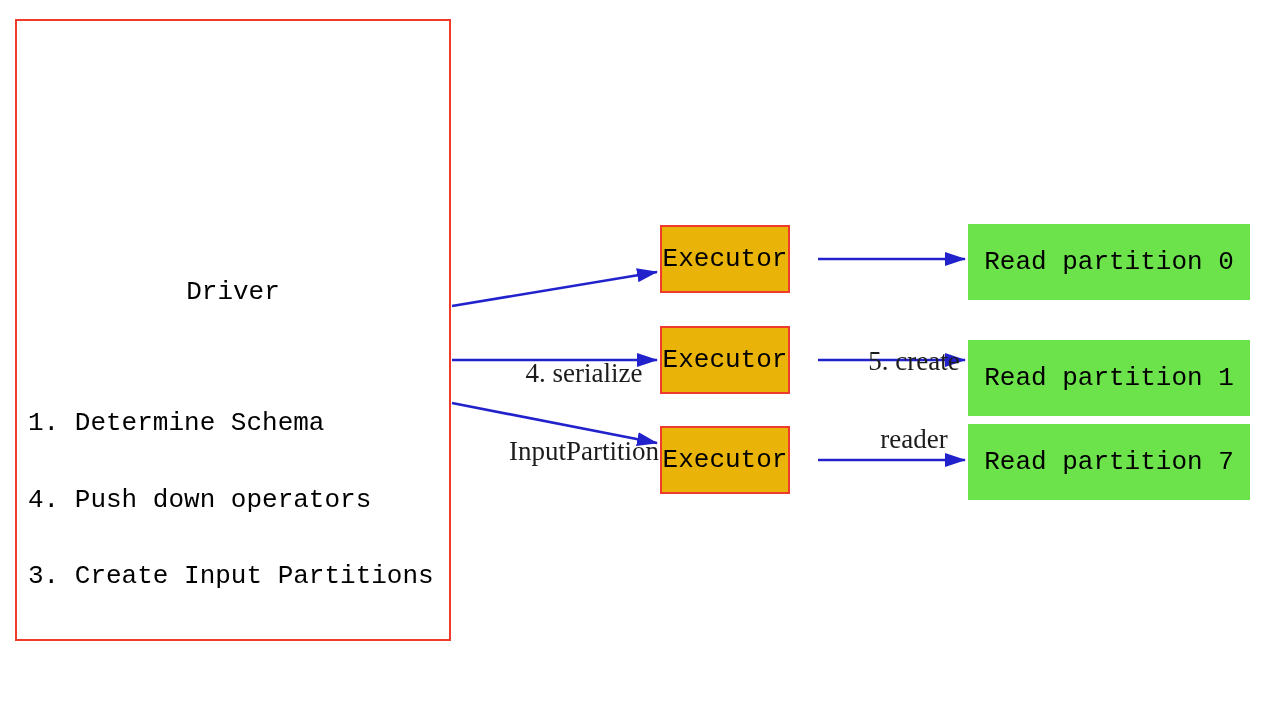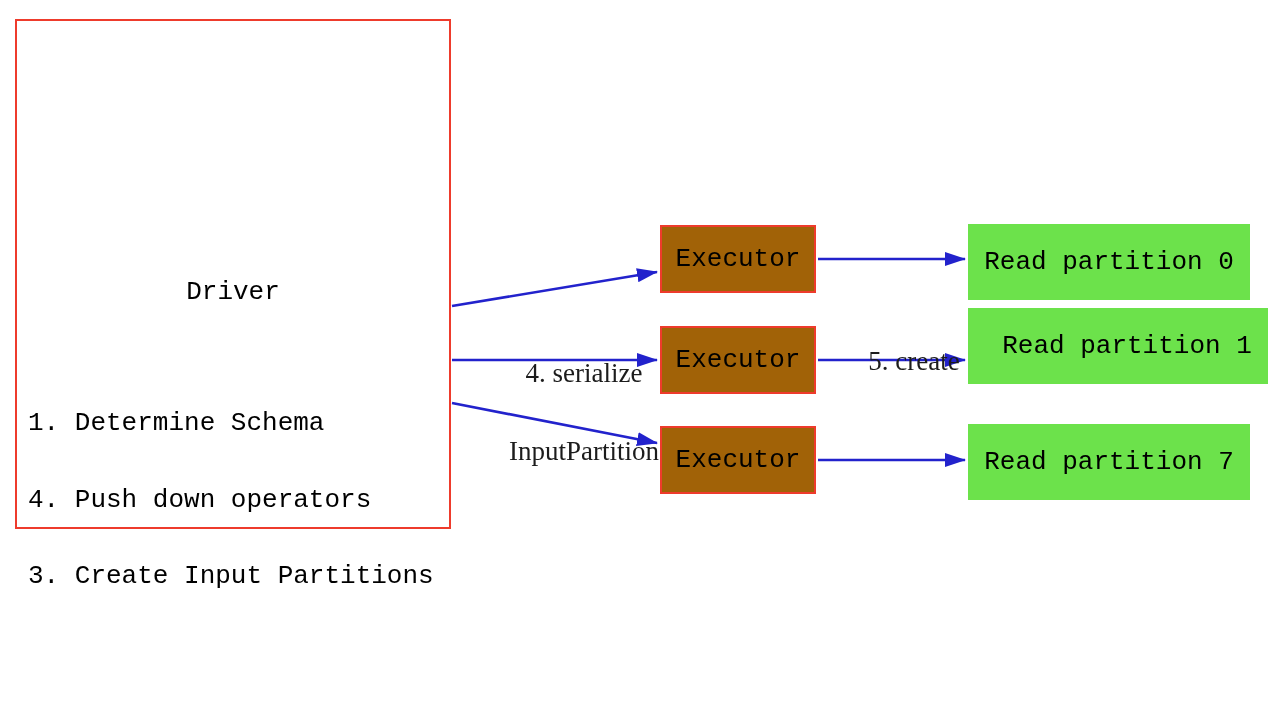--- a/index.html
+++ b/index.html
@@ -29,21 +29,21 @@
     stroke-width: 2.6;
   }
   .arrowhead-shape {
     fill: var(--arrow-blue, #2222cc);
   }
   .driver-box {
     position: absolute;
     left: 15px;
     top: 19px;
     width: 436px;
-    height: 510px;
+    height: 622px;
     box-sizing: border-box;
     border: 2px solid var(--box-border-red, #ee3b2c);
     background: #ffffff;
   }
   .driver-title {
     position: absolute;
     left: 0;
     right: 0;
     top: 257px;
     text-align: center;
@@ -55,25 +55,25 @@
     position: absolute;
     left: 11px;
     top: 339px;
     font-size: 26px;
     line-height: 25.5px;
     white-space: pre;
   }
   .executor {
     position: absolute;
     left: 660px;
-    width: 156px;
+    width: 130px;
     height: 68px;
     box-sizing: border-box;
     border: 2px solid var(--box-border-red, #ee3b2c);
-    background: #a16207;
+    background: #eab308;
     display: flex;
     align-items: center;
     justify-content: center;
     font-size: 26px;
     white-space: pre;
   }
   .executor-0 { top: 225px; }
   .executor-1 { top: 326px; }
   .executor-2 { top: 426px; }
   .partition {
@@ -82,21 +82,21 @@
     width: 282px;
     height: 76px;
     background: var(--partition-green, #6ce24b);
     display: flex;
     align-items: center;
     justify-content: center;
     font-size: 26px;
     white-space: pre;
   }
   .partition-0 { top: 224px; }
-  .partition-1 { top: 308px; padding-left: 18px; }
+  .partition-1 { top: 340px; }
   .partition-2 { top: 424px; }
   .edge-label {
     position: absolute;
     width: 220px;
     text-align: center;
     font-family: "Liberation Serif", "DejaVu Serif", serif;
     font-size: 27px;
     line-height: 26px;
     color: #1c1c1c;
     white-space: pre;
@@ -152,15 +152,16 @@
   <div class="partition partition-2">
     <span>Read partition 7</span>
   </div>
 
   <div class="edge-label edge-label-serialize">
     <div>4. serialize</div>
     <div>InputPartition</div>
   </div>
   <div class="edge-label edge-label-reader">
     <div>5. create</div>
+    <div>reader</div>
   </div>
 
 </div>
 
 </body></html>

